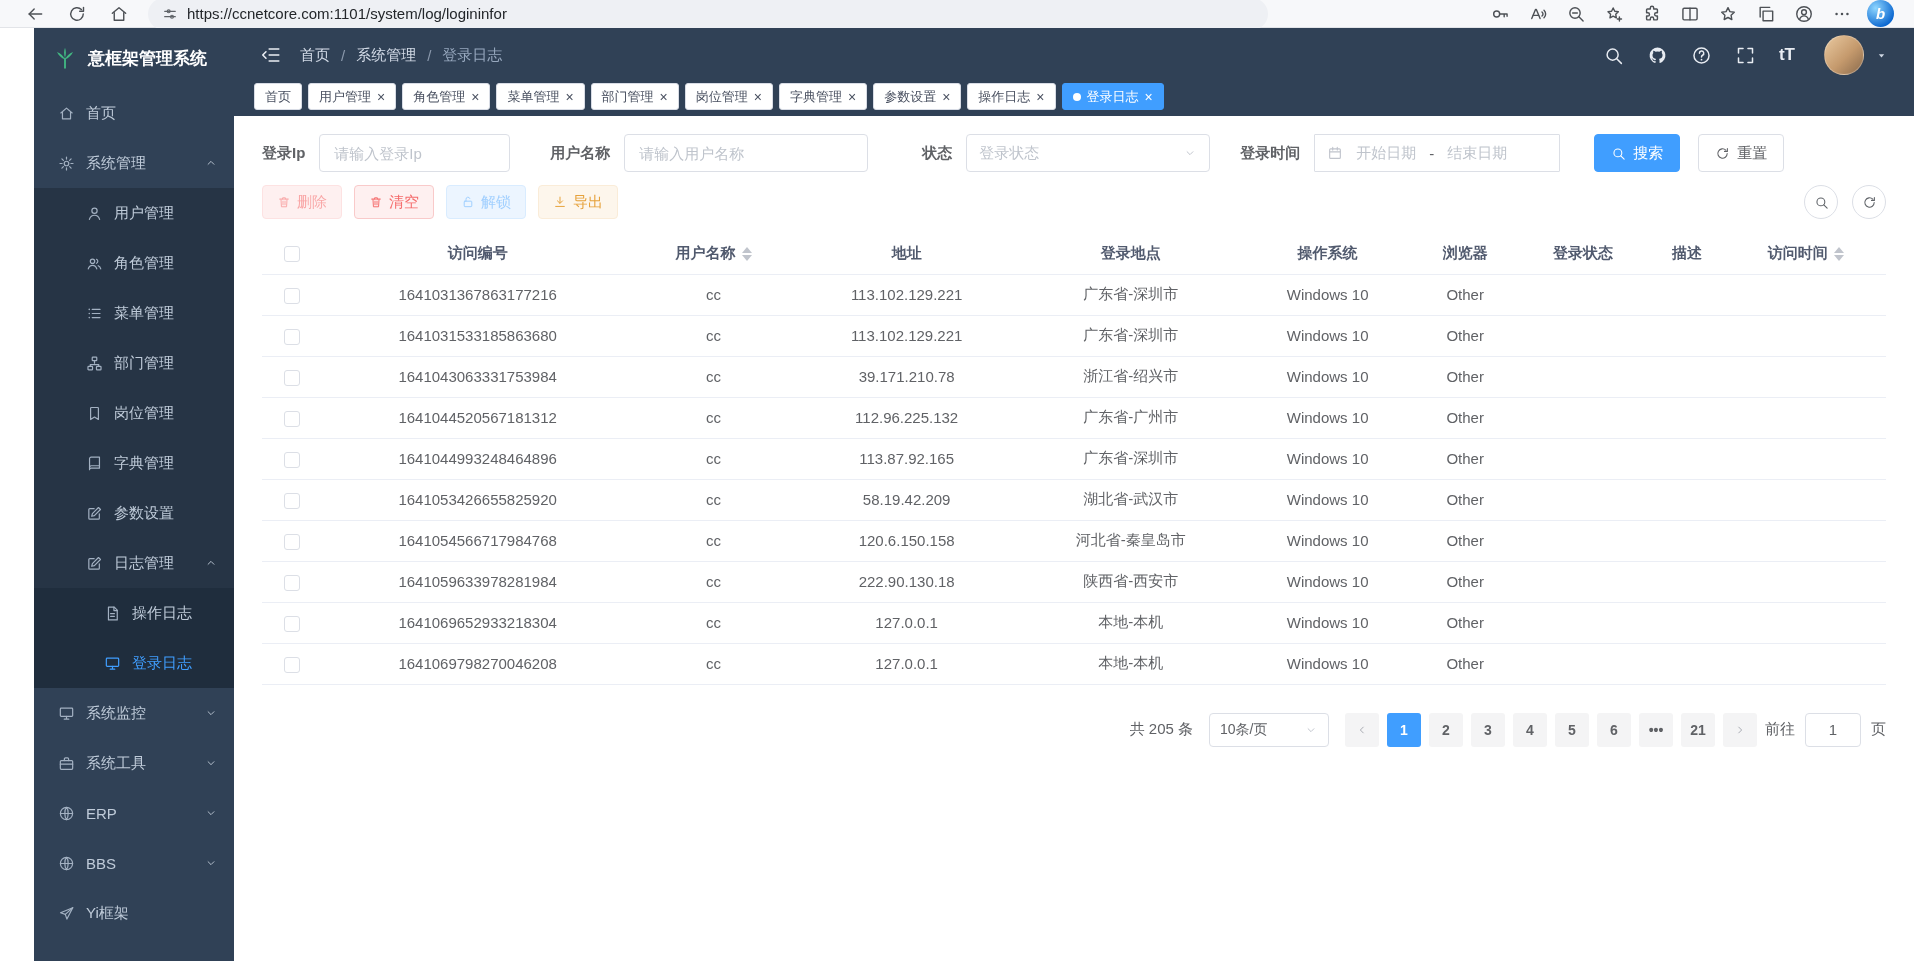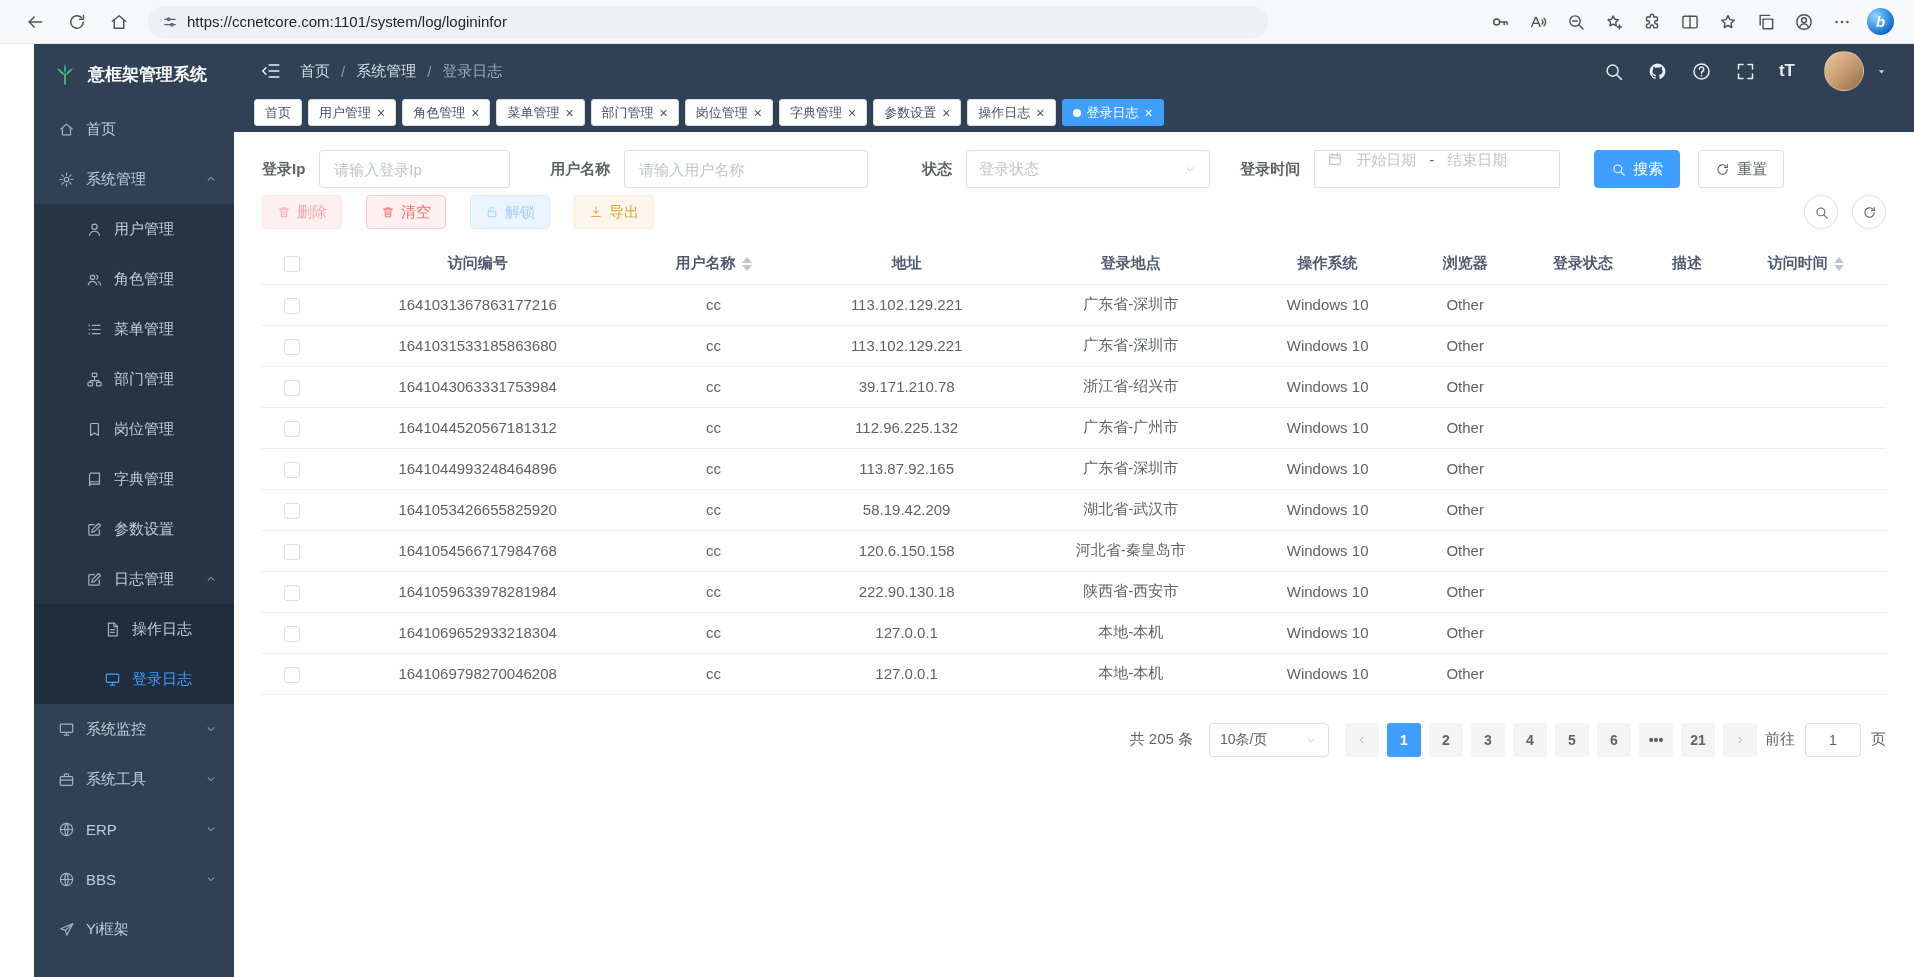--- a/index.html
+++ b/index.html
@@ -1,21 +1,21 @@
 <!DOCTYPE html>
 <html><head>
 <meta charset="utf-8">
 <style>
   * { box-sizing: border-box; margin: 0; padding: 0; }
   html,body { width: 1914px; height: 977px; }
   body { font-family: "Liberation Sans", "DejaVu Sans", sans-serif; background: #fff; overflow: hidden; }
   svg { display: block; width: 100%; height: 100%; }
 
   
-  .browser-bar { height: 44px; background: #f7f8fa; border-bottom: 1px solid #e2e4e8; display: flex; align-items: center; padding: 0 14px; }
+  .browser-bar { height: 28px; background: #f7f8fa; border-bottom: 1px solid #e2e4e8; display: flex; align-items: center; padding: 0 14px; }
   .bicon { width: 20px; height: 20px; color: #4d5156; flex: none; margin: 0 11px; cursor: pointer; }
   .url-pill { width: 1120px; height: 32px; background: #eef0f4; border-radius: 16px; display: flex; align-items: center; padding: 0 14px; gap: 9px; margin-left: 8px; cursor: text; }
   .url-pill .bicon { width: 16px; height: 16px; margin: 0; color: #5f6368; }
   .url-text { font-size: 15px; color: #23262a; white-space: nowrap; }
   .browser-right { display: flex; align-items: center; margin-left: auto; }
   .browser-right .bicon { margin: 0 9px; }
   .bing { width: 27px; height: 27px; border-radius: 50%; background: radial-gradient(circle at 32% 30%, #8fd6ff, #0b67d0 75%); color: #fff; font-weight: bold; font-style: italic; display: flex; align-items: center; justify-content: center; font-size: 15px; margin: 0 6px; cursor: pointer; }
   .bing::after { content: "b"; }
 
   
@@ -52,28 +52,28 @@
   .tclose { font-size: 14px; line-height: 1; }
 
   
   .content { flex: 1; background: #fff; padding: 18px 28px 0 28px; overflow: hidden; }
   .filters { display: flex; align-items: center; }
   .flabel { font-size: 15px; font-weight: bold; color: #606266; margin-right: 14px; white-space: nowrap; }
   .tinput { height: 38px; border: 1px solid #dcdfe6; border-radius: 4px; font-size: 15px; color: #606266; padding: 0 14px; outline: none; background: #fff; font-family: inherit; }
   .tinput::placeholder { color: #bfc4cc; }
   .fselect { width: 244px; height: 38px; border: 1px solid #dcdfe6; border-radius: 4px; display: flex; align-items: center; justify-content: space-between; padding: 0 12px; color: #bfc4cc; font-size: 15px; cursor: pointer; }
   .chevd { width: 14px; height: 14px; color: #c0c4cc; flex: none; }
-  .fdate { width: 246px; height: 38px; border: 1px solid #dcdfe6; border-radius: 1px; display: flex; padding: 0 12px; gap: 13px; font-size: 15px; color: #bfc4cc; cursor: pointer; }
+  .fdate { width: 246px; height: 38px; border: 1px solid #dcdfe6; border-radius: 1px; display: flex; align-items: center; padding: 0 12px; gap: 13px; font-size: 15px; color: #bfc4cc; cursor: pointer; }
   .cal { width: 16px; height: 16px; color: #c0c4cc; flex: none; }
   .dsep { color: #606266; }
   .btn { height: 38px; border-radius: 4px; border: 1px solid #dcdfe6; background: #fff; color: #606266; font-size: 15px; display: inline-flex; align-items: center; gap: 7px; padding: 0 16px; cursor: pointer; font-family: inherit; white-space: nowrap; }
   .btn.primary { background: #409eff; border-color: #409eff; color: #fff; }
   .bico { width: 15px; height: 15px; flex: none; }
 
-  .actions { display: flex; align-items: center; gap: 24px; margin-top: 7px; }
+  .actions { display: flex; align-items: center; gap: 12px; margin-top: 13px; }
   .abtn { height: 34px; border-radius: 4px; font-size: 15px; display: inline-flex; align-items: center; gap: 6px; padding: 0 14px; cursor: pointer; border: 1px solid; font-family: inherit; white-space: nowrap; }
   .abtn .bico { width: 14px; height: 14px; }
   .abtn.danger-disabled { background: #fef0f0; border-color: #fde2e2; color: #f9a7a7; cursor: not-allowed; }
   .abtn.danger { background: #fef0f0; border-color: #f9caca; color: #f56c6c; }
   .abtn.info-disabled { background: #ecf5ff; border-color: #d9ecff; color: #a0cfff; cursor: not-allowed; }
   .abtn.warning { background: #fdf6ec; border-color: #faecd8; color: #e6a23c; }
   .tool-circles { margin-left: auto; display: flex; gap: 14px; }
   .circle-btn { width: 34px; height: 34px; border-radius: 50%; border: 1px solid #dcdfe6; display: flex; align-items: center; justify-content: center; color: #5f6368; background: #fff; cursor: pointer; }
 
   table { width: 100%; border-collapse: collapse; margin-top: 14px; }

